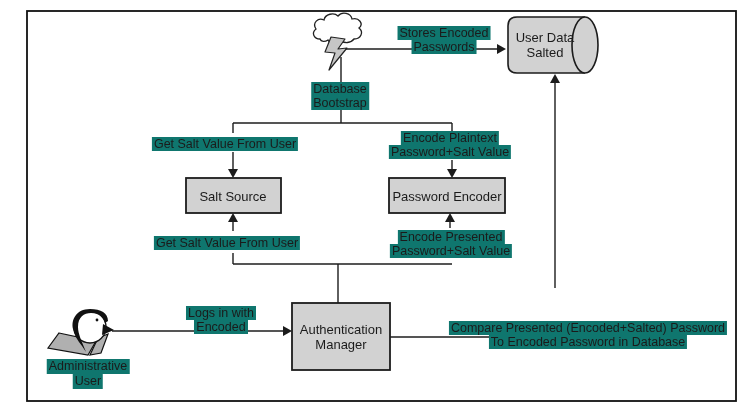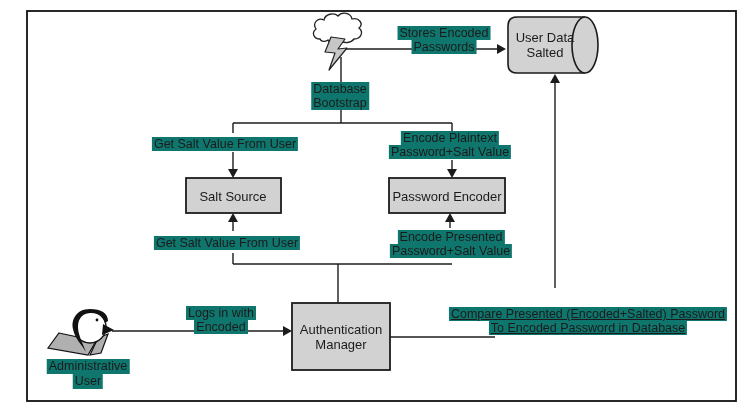--- a/index.html
+++ b/index.html
@@ -131,18 +131,18 @@
     <span class="ln">Get Salt Value From User</span>
   </div>
   <div class="lbl" style="left:451px;top:244px;">
     <span class="ln">Encode Presented</span>
     <span class="ln">Password+Salt Value</span>
   </div>
   <div class="lbl" style="left:221px;top:320px;">
     <span class="ln">Logs in with</span>
     <span class="ln">Encoded</span>
   </div>
-  <div class="lbl" style="left:588px;top:321px;text-decoration:underline;">
+  <div class="lbl" style="left:588px;top:335px;">
     <span class="ln">Compare Presented (Encoded+Salted) Password</span>
     <span class="ln">To Encoded Password in Database</span>
   </div>
 
 </div>
 
 </body></html>

